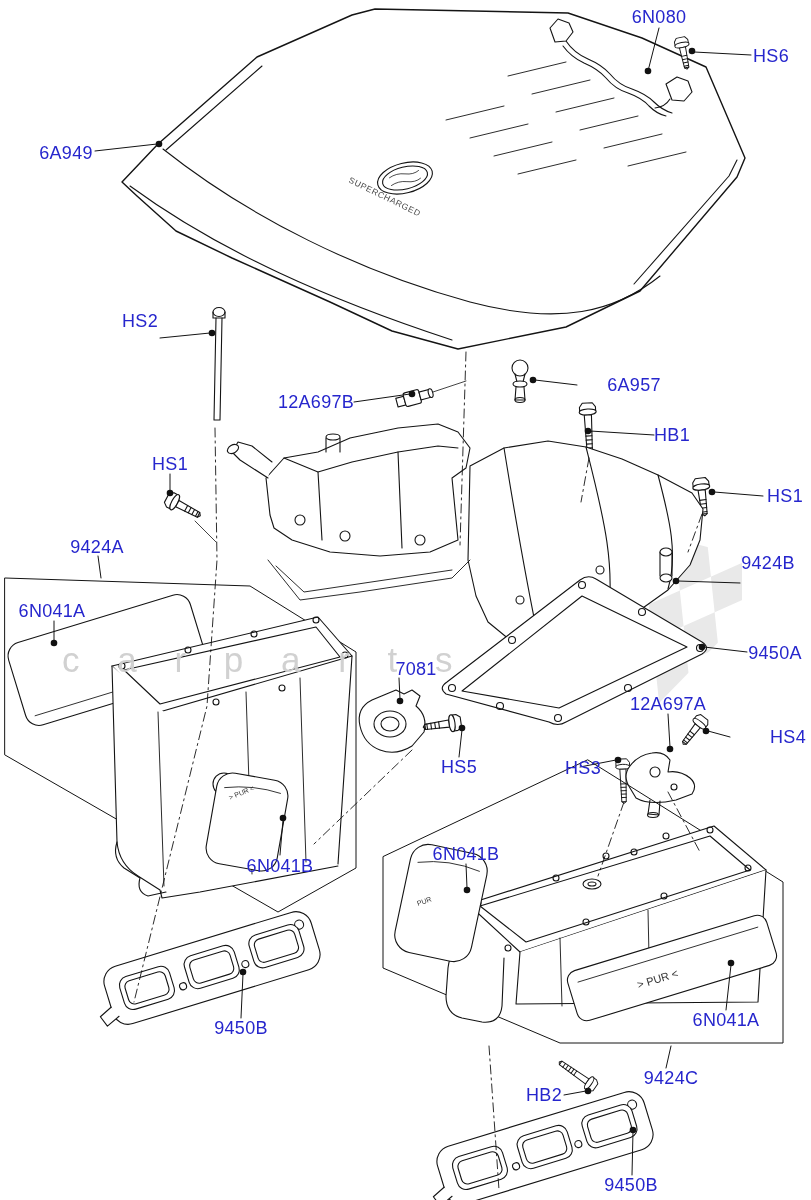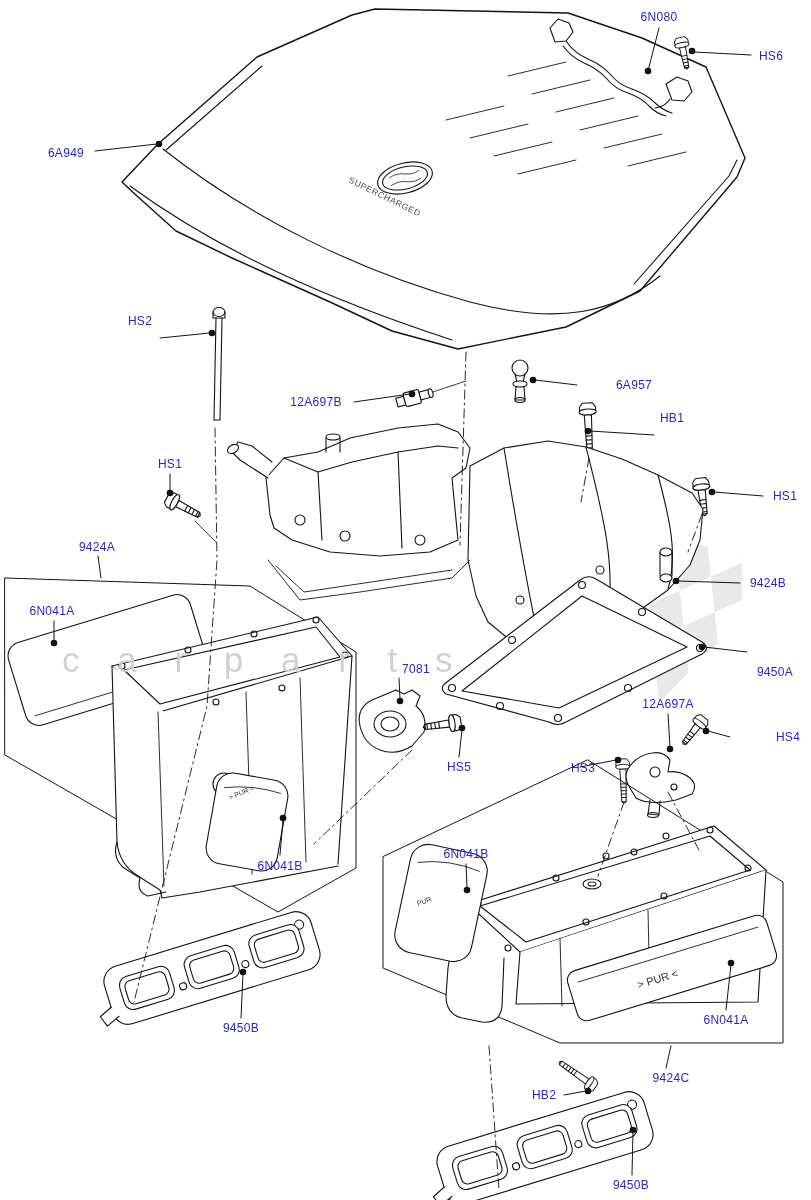--- a/index.html
+++ b/index.html
@@ -1,20 +1,20 @@
 <!DOCTYPE html>
 <html><head>
 <meta charset="utf-8">
 <style>
   html,body{margin:0;padding:0;}
   body{width:811px;height:1200px;position:relative;background:#ffffff;overflow:hidden;
        font-family:"Liberation Sans",sans-serif;}
   #stage{position:absolute;left:0;top:0;width:811px;height:1200px;}
   svg{position:absolute;left:0;top:0;}
-  .pl{position:absolute;transform:translate(-50%,-50%);font-size:12px;color:#2626cd;
+  .pl{position:absolute;transform:translate(-50%,-50%);font-size:18px;color:#2626cd;
       white-space:nowrap;cursor:pointer;z-index:30;letter-spacing:0.3px;}
   .wm-brand{position:absolute;left:50px;top:536px;font-size:104px;font-weight:bold;
       color:#e8a9ad;opacity:.62;letter-spacing:2px;z-index:20;pointer-events:none;}
   .wm-sub{position:absolute;left:62px;top:640px;font-size:35px;color:#cfcfcf;opacity:.95;
       letter-spacing:14px;z-index:20;pointer-events:none;}
 </style>
 </head>
 <body>
 
 <div id="stage">
@@ -326,27 +326,27 @@
 </svg>
 
 <div class="wm-sub">c a r p a r t s</div>
 
 <span class="pl" style="left:659px;top:17px">6N080</span>
 <span class="pl" style="left:771px;top:56px">HS6</span>
 <span class="pl" style="left:66px;top:153px">6A949</span>
 <span class="pl" style="left:140px;top:321px">HS2</span>
 <span class="pl" style="left:316px;top:402px">12A697B</span>
 <span class="pl" style="left:634px;top:385px">6A957</span>
-<span class="pl" style="left:672px;top:418px">HB1</span>
+<span class="pl" style="left:672px;top:435px">HB1</span>
 <span class="pl" style="left:170px;top:464px">HS1</span>
 <span class="pl" style="left:785px;top:496px">HS1</span>
 <span class="pl" style="left:97px;top:547px">9424A</span>
 <span class="pl" style="left:52px;top:611px">6N041A</span>
-<span class="pl" style="left:768px;top:583px">9424B</span>
-<span class="pl" style="left:775px;top:672px">9450A</span>
+<span class="pl" style="left:768px;top:563px">9424B</span>
+<span class="pl" style="left:775px;top:653px">9450A</span>
 <span class="pl" style="left:416px;top:669px">7081</span>
 <span class="pl" style="left:459px;top:767px">HS5</span>
 <span class="pl" style="left:583px;top:768px">HS3</span>
 <span class="pl" style="left:668px;top:704px">12A697A</span>
 <span class="pl" style="left:788px;top:737px">HS4</span>
 <span class="pl" style="left:280px;top:866px">6N041B</span>
 <span class="pl" style="left:466px;top:854px">6N041B</span>
 <span class="pl" style="left:241px;top:1028px">9450B</span>
 <span class="pl" style="left:726px;top:1020px">6N041A</span>
 <span class="pl" style="left:671px;top:1078px">9424C</span>

